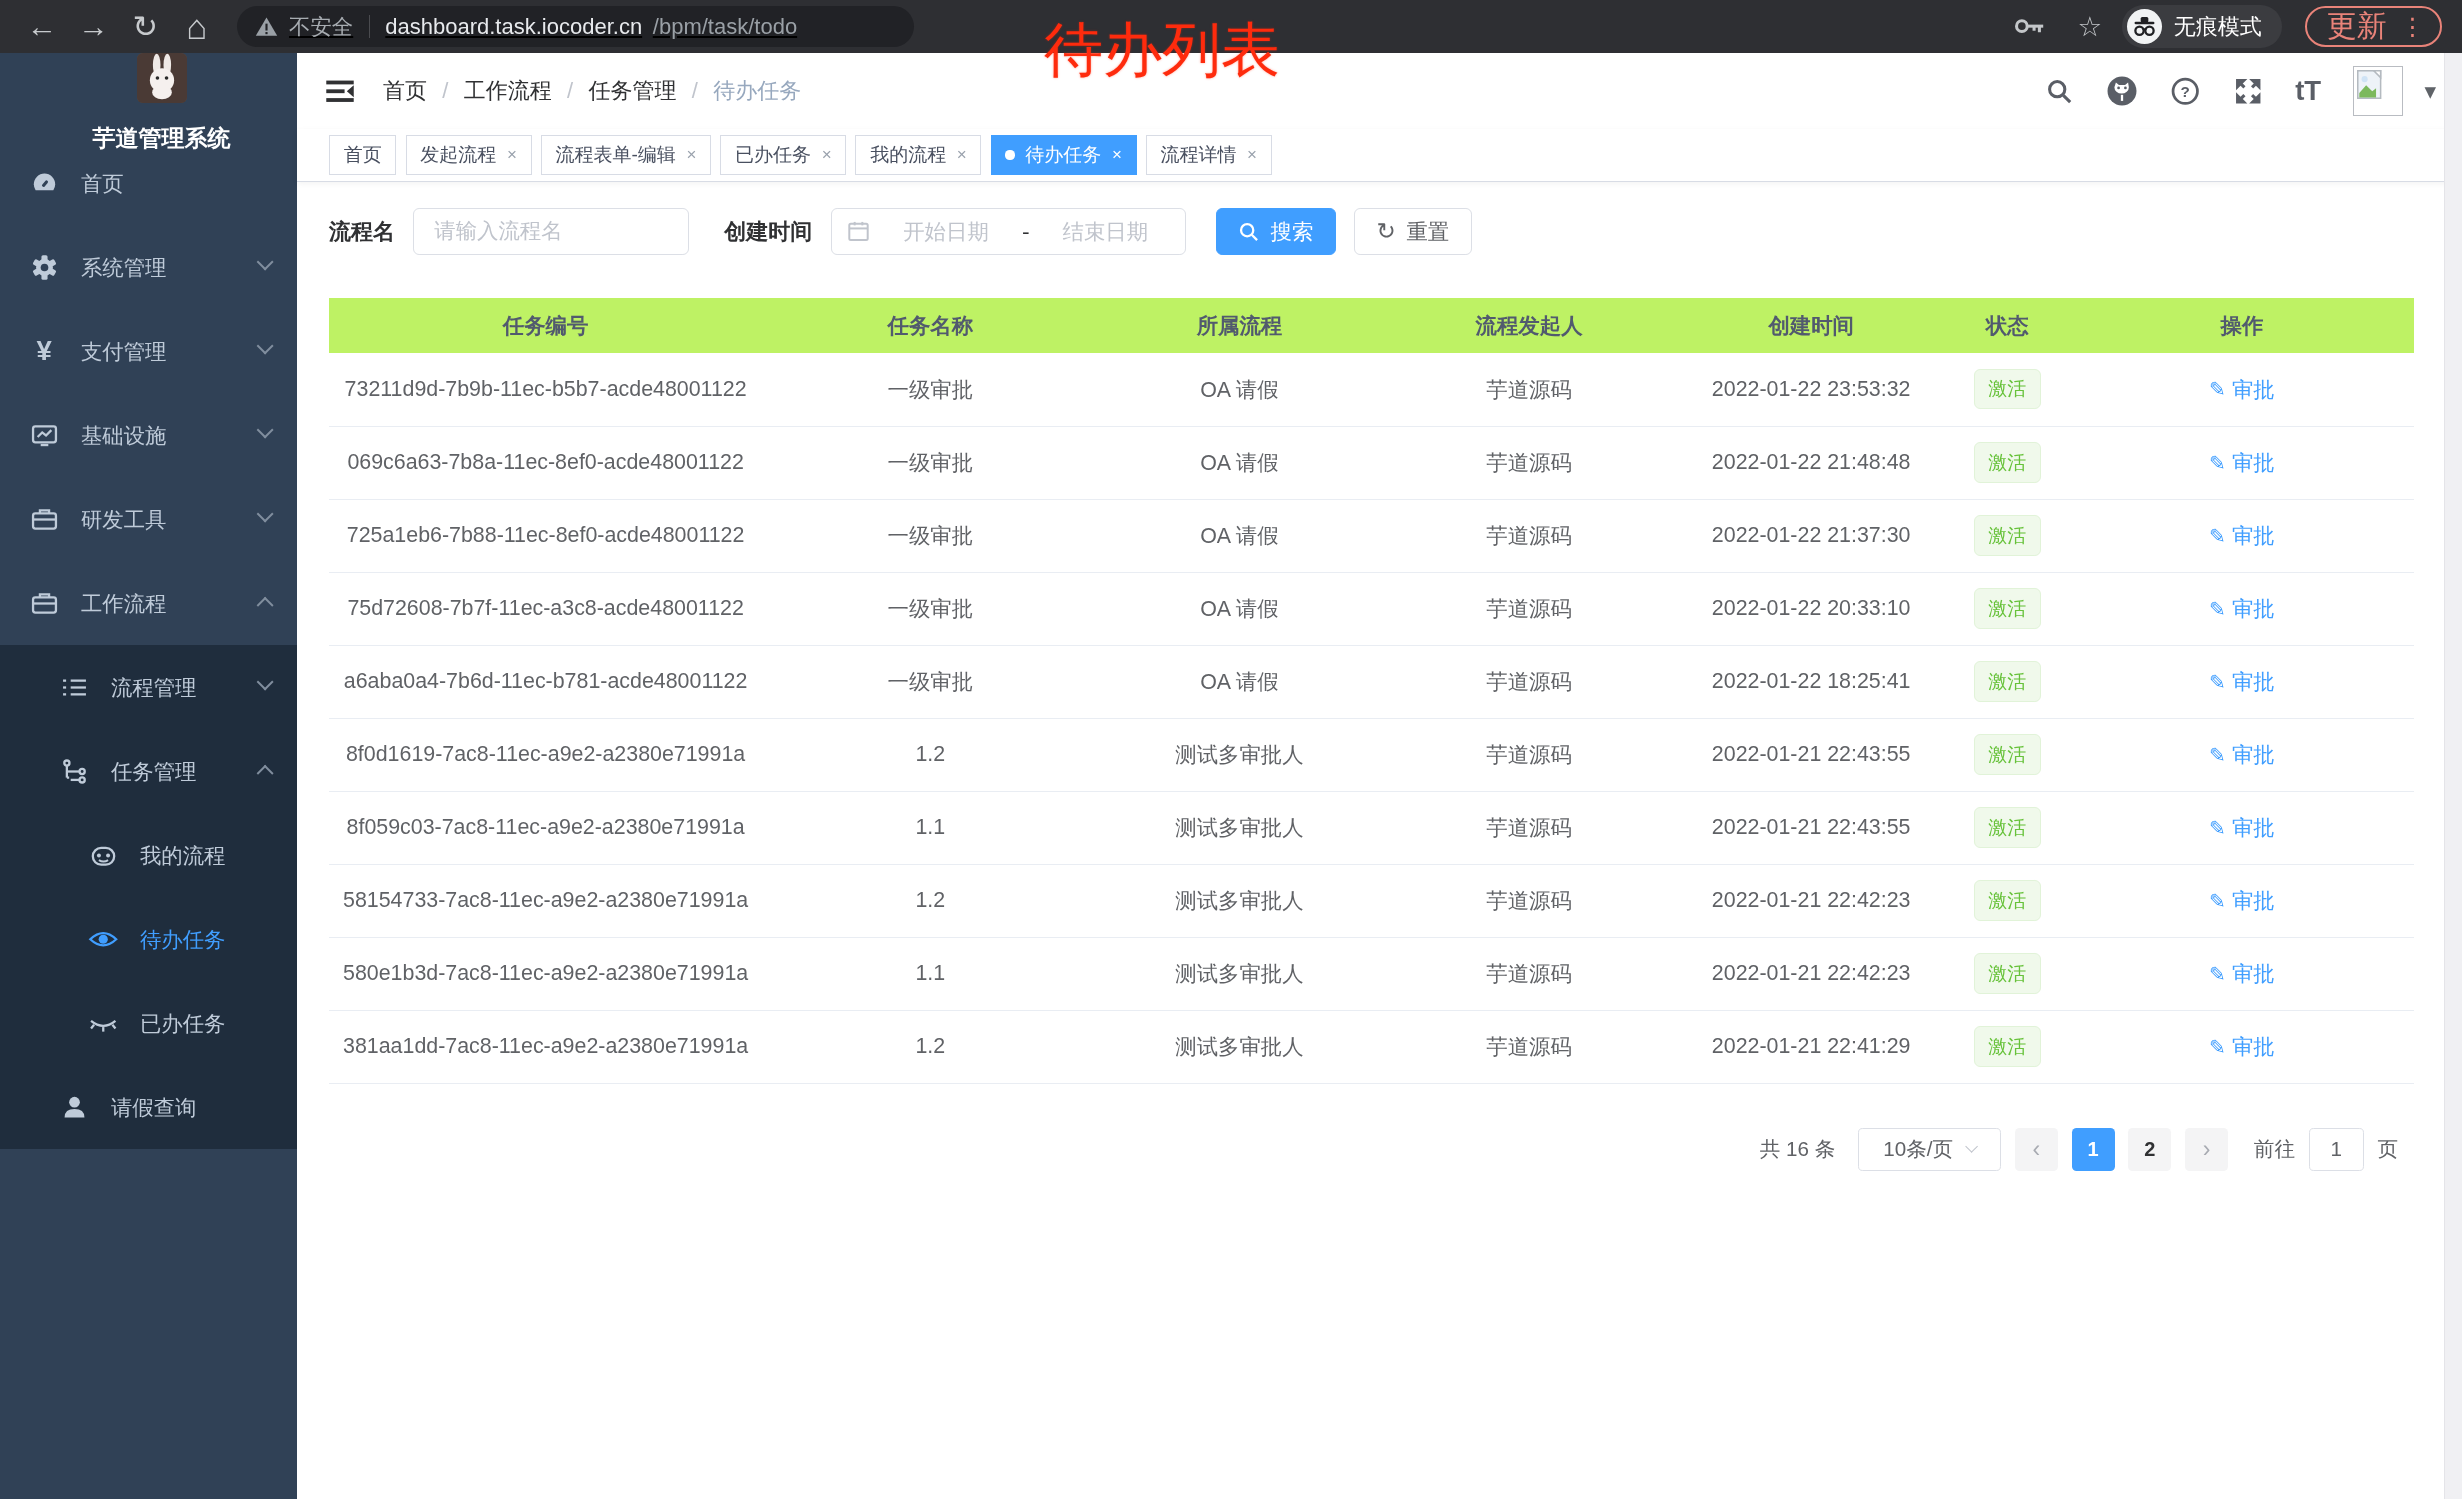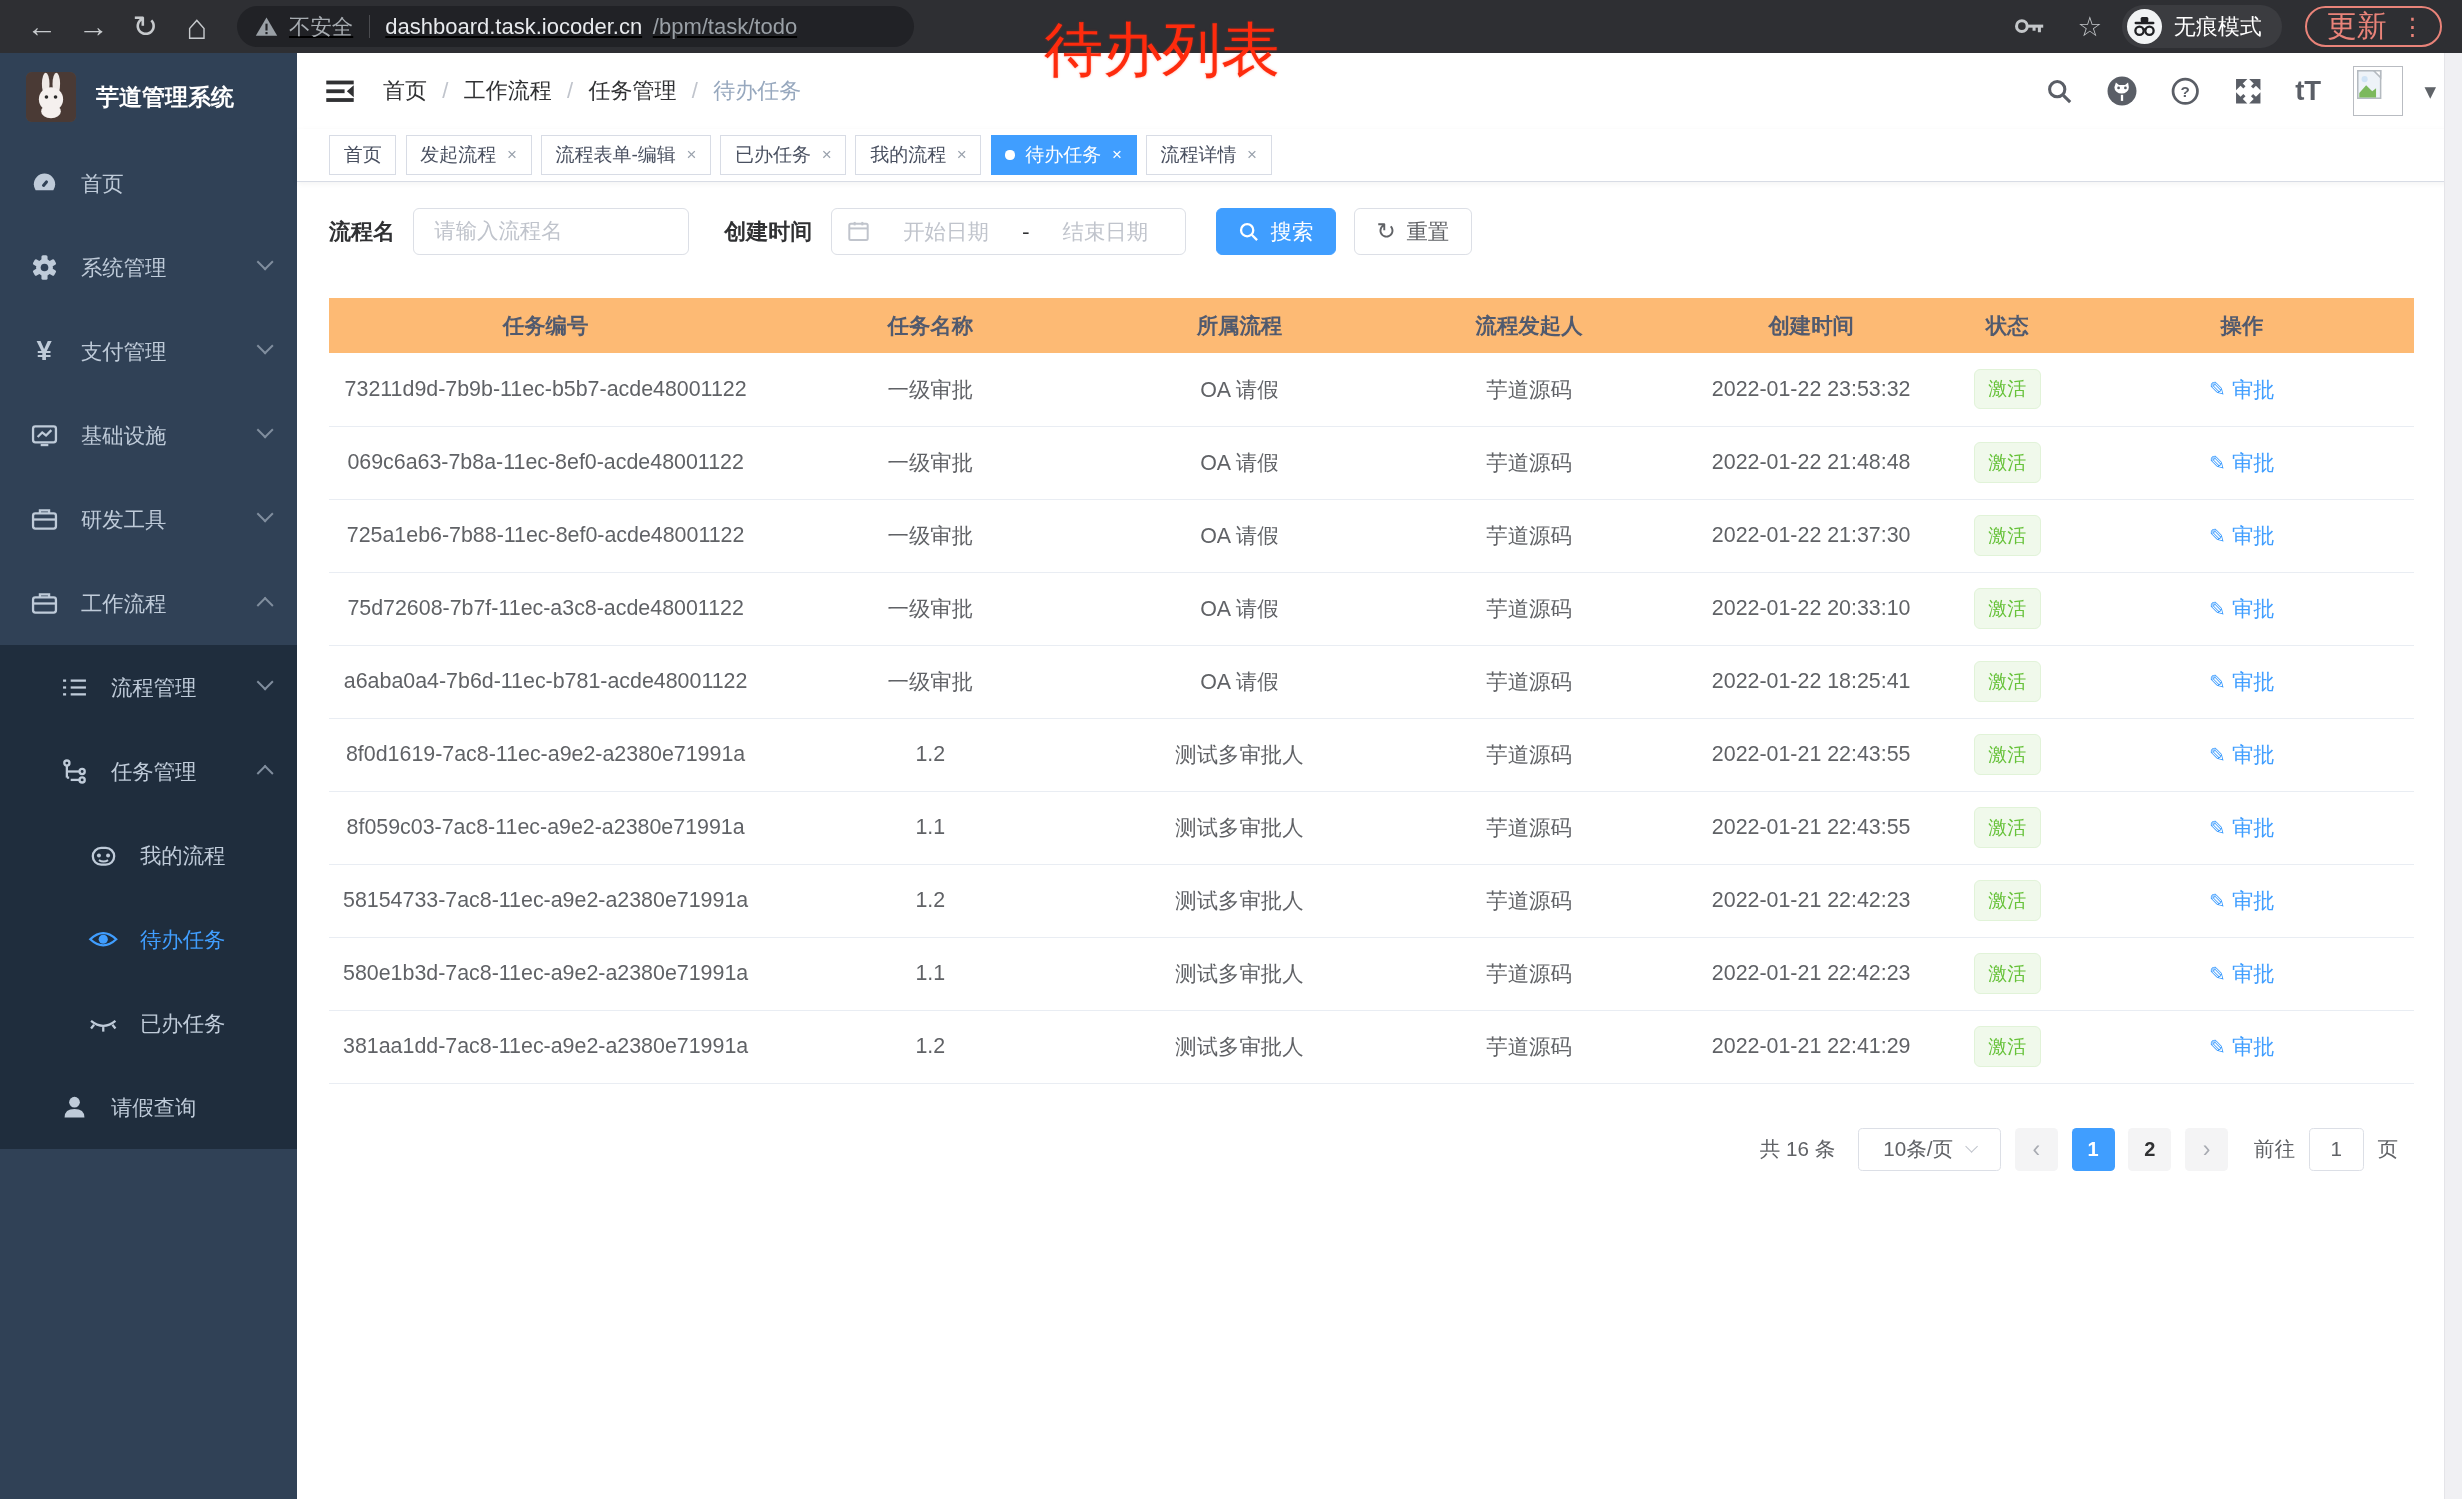--- a/index.html
+++ b/index.html
@@ -34,21 +34,21 @@
 
   
   .annotation { position:absolute; left:1044px; top:10.7px; z-index:50;
     color:#fe2b0d; font-size:59px; font-weight:500; text-shadow:0 0 2.3px rgba(254,43,13,.45); }
 
   
   .app { position:absolute; top:53px; left:0; right:0; bottom:0; background:#ffffff; }
 
   
   .sidebar { position:absolute; left:0; top:0; bottom:0; width:297px; background:#304156; }
-  .logo-row { height:88px; display:flex; align-items:center; gap:20px; padding-left:26px; }
+  .logo-row { height:88px; display:flex; align-items:center; gap:20px; padding-left:26px;flex-direction:column; }
   .logo-img { width:50px; height:50px; border-radius:6.1px; background:#5d4a42; overflow:hidden; flex:0 0 auto; }
   .app-title { color:#ffffff; font-size:23px; font-weight:700; }
   .menu-item { height:84px; display:flex; align-items:center; color:#bfcbd9; font-size:21.4px; position:relative; }
   .menu-item .mi-icon { width:30.5px; height:30.5px; flex:0 0 auto; margin-right:21.4px; display:flex; align-items:center; justify-content:center; }
   .lvl1 { padding-left:29px; }
   .lvl2 { padding-left:59px; }
   .lvl3 { padding-left:88px; }
   .submenu { background:#1f2d3d; }
   .menu-item.active { color:#409eff; }
   .chev { position:absolute; right:26px; width:12.2px; height:12.2px; border-right:2.3px solid #808e9e; border-bottom:2.3px solid #808e9e; }
@@ -92,21 +92,21 @@
   .date-range { width:355px; height:47px; border:1.5px solid #dcdfe6; border-radius:6.1px;
     display:flex; align-items:center; padding:0 15.3px; gap:12.2px; }
   .dr-ph { color:#c0c4cc; font-size:21.4px; flex:1; text-align:center; }
   .dr-sep { color:#303133; font-size:21.4px; }
   .btn { height:47px; border-radius:6.1px; font-size:21.4px; display:flex; align-items:center; gap:10.7px; padding:0 21.4px; }
   .btn-primary { background:#409eff; color:#fff; border:1.5px solid #409eff; margin-left:30.5px; }
   .btn-plain { background:#fff; color:#606266; border:1.5px solid #dcdfe6; margin-left:18.3px; }
   .refresh-glyph { font-size:23px; }
 
   table.grid { margin-top:43px; border-collapse:collapse; width:2085px; table-layout:fixed; }
-  table.grid th { background:#fdba74; color:#515a6e; font-weight:700; font-size:21.4px; height:55px; text-align:center; }
+  table.grid th { background:#bef264; color:#515a6e; font-weight:700; font-size:21.4px; height:55px; text-align:center; }
   table.grid td { color:#606266; font-size:21.4px; height:73px; text-align:center;
     border-bottom:1.5px solid #e9edf3; overflow:hidden; white-space:nowrap; }
   .status-tag { display:inline-block; padding:6.1px 13.7px; background:#f0f9eb; border:1.5px solid #e1f3d8;
     color:#67c23a; border-radius:6.1px; font-size:19px; }
   .act-link { color:#409eff; font-size:21.4px; display:inline-flex; align-items:center; gap:6.1px; }
   .pencil { font-size:20px; }
 
   .pag-row { margin-top:44px; display:flex; align-items:center; justify-content:flex-end;
     margin-right:32px; gap:13.7px; color:#606266; font-size:20.6px; }
   .pag-total { margin-right:9.2px; }

